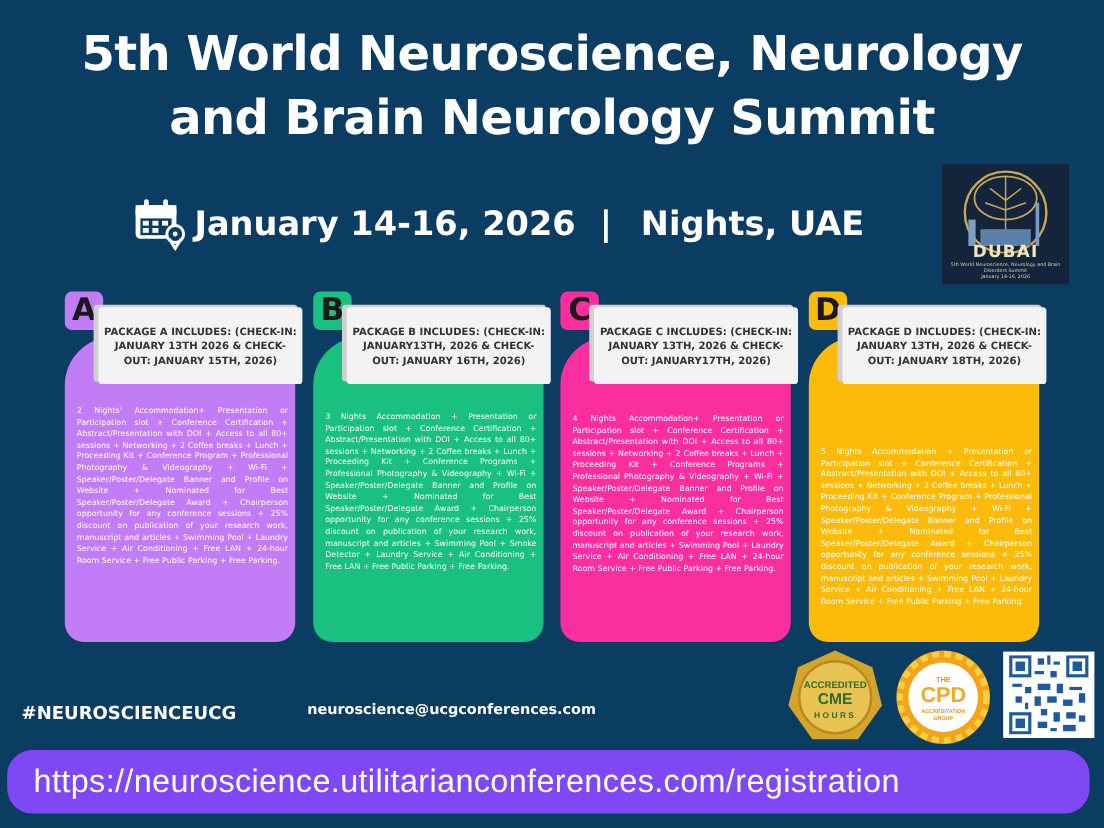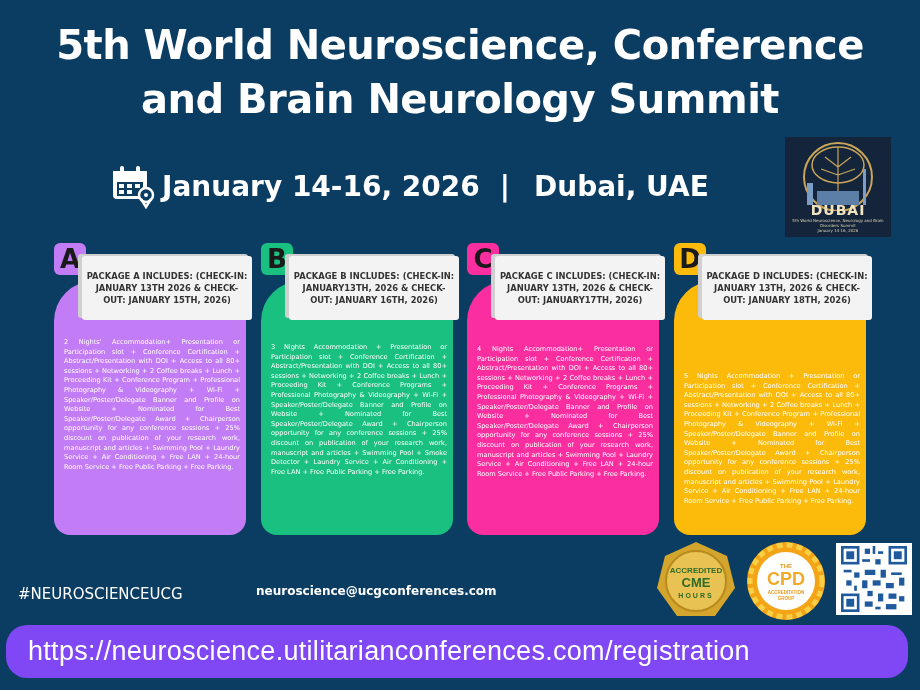--- a/index.html
+++ b/index.html
@@ -54,39 +54,39 @@
     font-size: 6.6px; line-height: 9.6px; text-align: justify; color: #fff;
   }
   .card.a { left: 54px; } .card.a .tab, .card.a .letter-box { background: #c27cf6; }
   .card.b { left: 261px; } .card.b .tab, .card.b .letter-box { background: #19c07f; }
   .card.c { left: 467px; } .card.c .tab, .card.c .letter-box { background: #fb2ea0; }
   .card.d { left: 674px; } .card.d .tab, .card.d .letter-box { background: #fcbb0b; }
   .card.d .body { color: #ffffff; }
   .card.a .body { top: 95px; } .card.b .body { top: 100px; }
   .card.c .body { top: 102px; } .card.d .body { top: 93px; margin-top: 36px; }
 
-  .hashtag { position: absolute; left: 18px; top: 585px; font-weight: normal; font-size: 15px; color: #fff; }
+  .hashtag { position: absolute; left: 18px; top: 585px; font-weight: bold; font-size: 15px; color: #fff; }
   .email { position: absolute; left: 256px; top: 584px; font-weight: bold; font-size: 12px; color: #fff; }
   .url-bar {
     position: absolute; left: 6px; top: 625px; width: 902px; height: 53px;
     background: #8047f4; border-radius: 21px;
     display: flex; align-items: center; padding-left: 22px;
     font-size: 27px; color: #fff; letter-spacing: 0.3px;
     font-family: "Liberation Sans", sans-serif;
   }
   .badge { position: absolute; top: 540px; width: 82px; height: 82px; }
   .badge.cme { left: 655px; }
   .badge.cpd { left: 745px; }
   .qr { position: absolute; left: 836px; top: 543px; width: 76px; height: 72px; background: #fff; padding: 3px; }
 </style>
 </head>
 <body>
 
 <div class="title">
-  <div>5th World Neuroscience, Conference</div>
+  <div>5th World Neuroscience, Neurology</div>
   <div>and Brain Neurology Summit</div>
 </div>
 
 <div class="dateline">
   <svg class="cal" viewBox="0 0 46 46">
     <rect x="3" y="8" width="34" height="28" rx="4" fill="#fff"></rect>
     <rect x="3" y="8" width="34" height="8" fill="#fff"></rect>
     <rect x="10" y="3" width="4" height="9" rx="2" fill="#fff"></rect>
     <rect x="26" y="3" width="4" height="9" rx="2" fill="#fff"></rect>
     <rect x="7" y="19" width="26" height="14" fill="#0b3d63"></rect>
@@ -94,21 +94,21 @@
       <rect x="17" y="21" width="5" height="4" fill="#fff"></rect>
       <rect x="25" y="21" width="5" height="4" fill="#fff"></rect>
     <rect x="9" y="27" width="5" height="4" fill="#fff"></rect>
       <rect x="17" y="27" width="5" height="4" fill="#fff"></rect>
     <circle cx="36" cy="32" r="7" fill="#0b3d63" stroke="#fff" stroke-width="2.5"></circle>
     <circle cx="36" cy="32" r="2" fill="#fff"></circle>
     <path d="M31 36 L36 44 L41 36" fill="none" stroke="#fff" stroke-width="2.5"></path>
   </svg>
   <span>January 14-16, 2026</span>
   <span class="sep">|</span>
-  <span>Dubai, UAE</span>
+  <span>Nights, UAE</span>
 </div>
 
 <div class="logo">
   <svg width="90" height="72" viewBox="0 0 90 72">
     <circle cx="45" cy="38" r="34" fill="none" stroke="#c9a55a" stroke-width="2"></circle>
     <ellipse cx="45" cy="26" rx="26" ry="18" fill="none" stroke="#c9a55a" stroke-width="1.5"></ellipse>
     <path d="M45 8 V60 M32 18 L45 28 M58 18 L45 28 M28 30 L45 36 M62 30 L45 36" stroke="#c9a55a" stroke-width="1.2" fill="none"></path>
     <rect x="14" y="44" width="6" height="22" fill="#7d9ec4"></rect>
     <rect x="70" y="30" width="3" height="36" fill="#7d9ec4"></rect>
     <rect x="24" y="52" width="42" height="14" fill="#5c7fa8"></rect>

